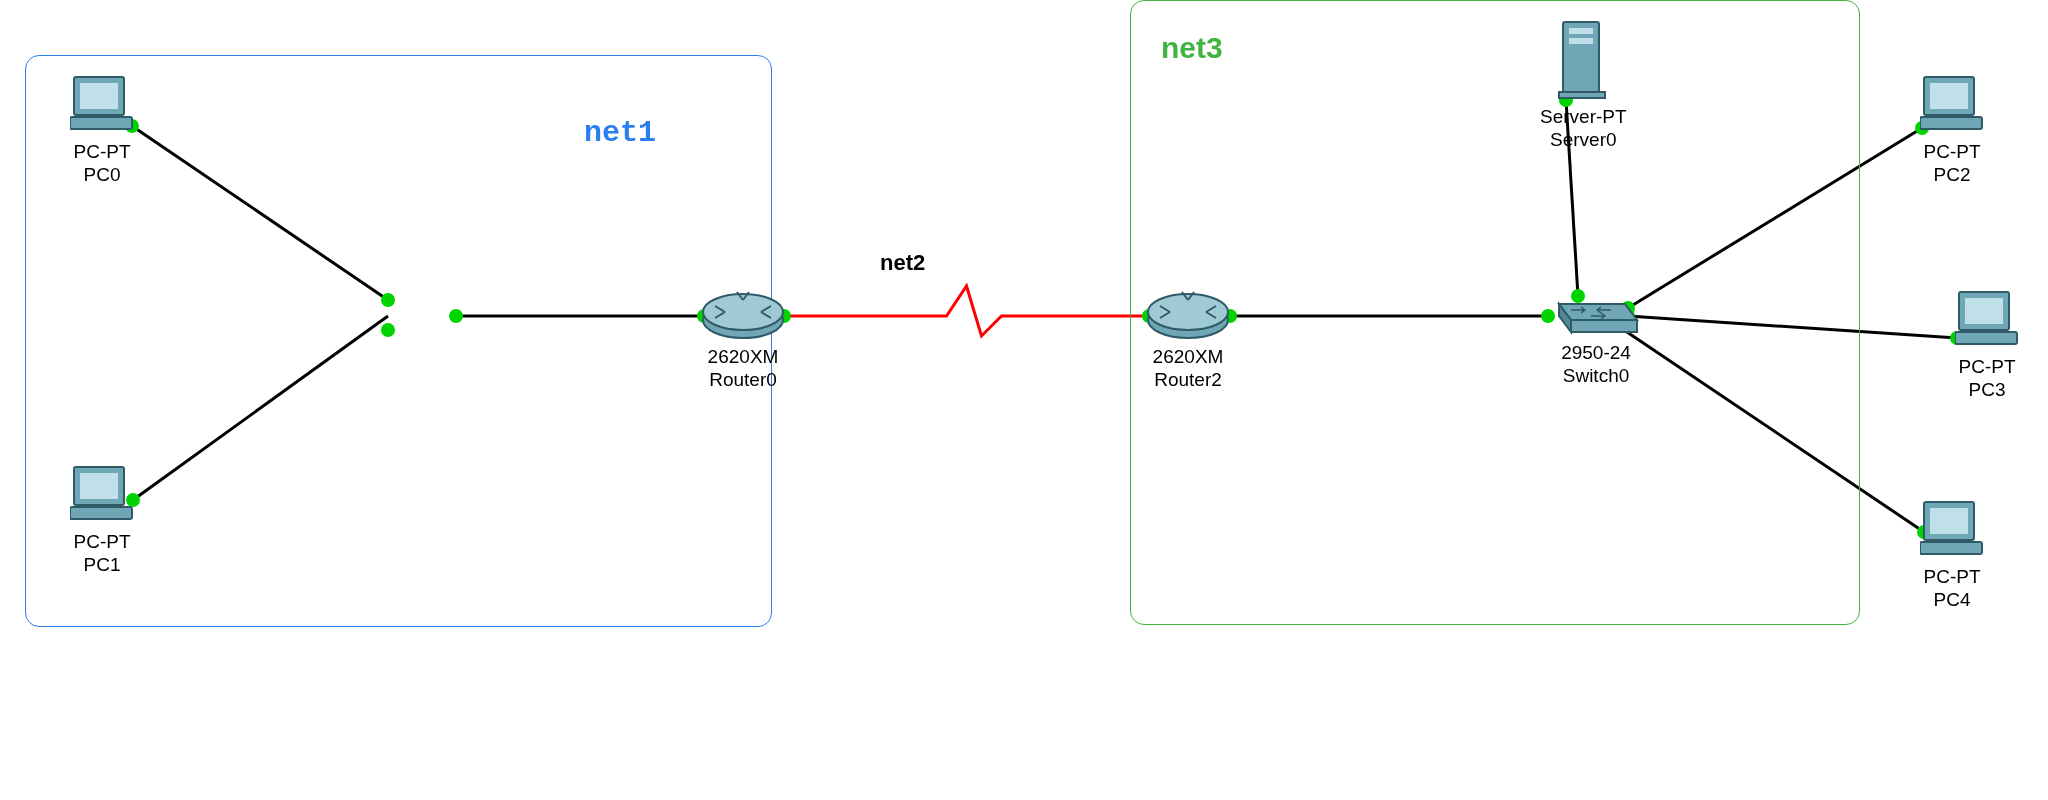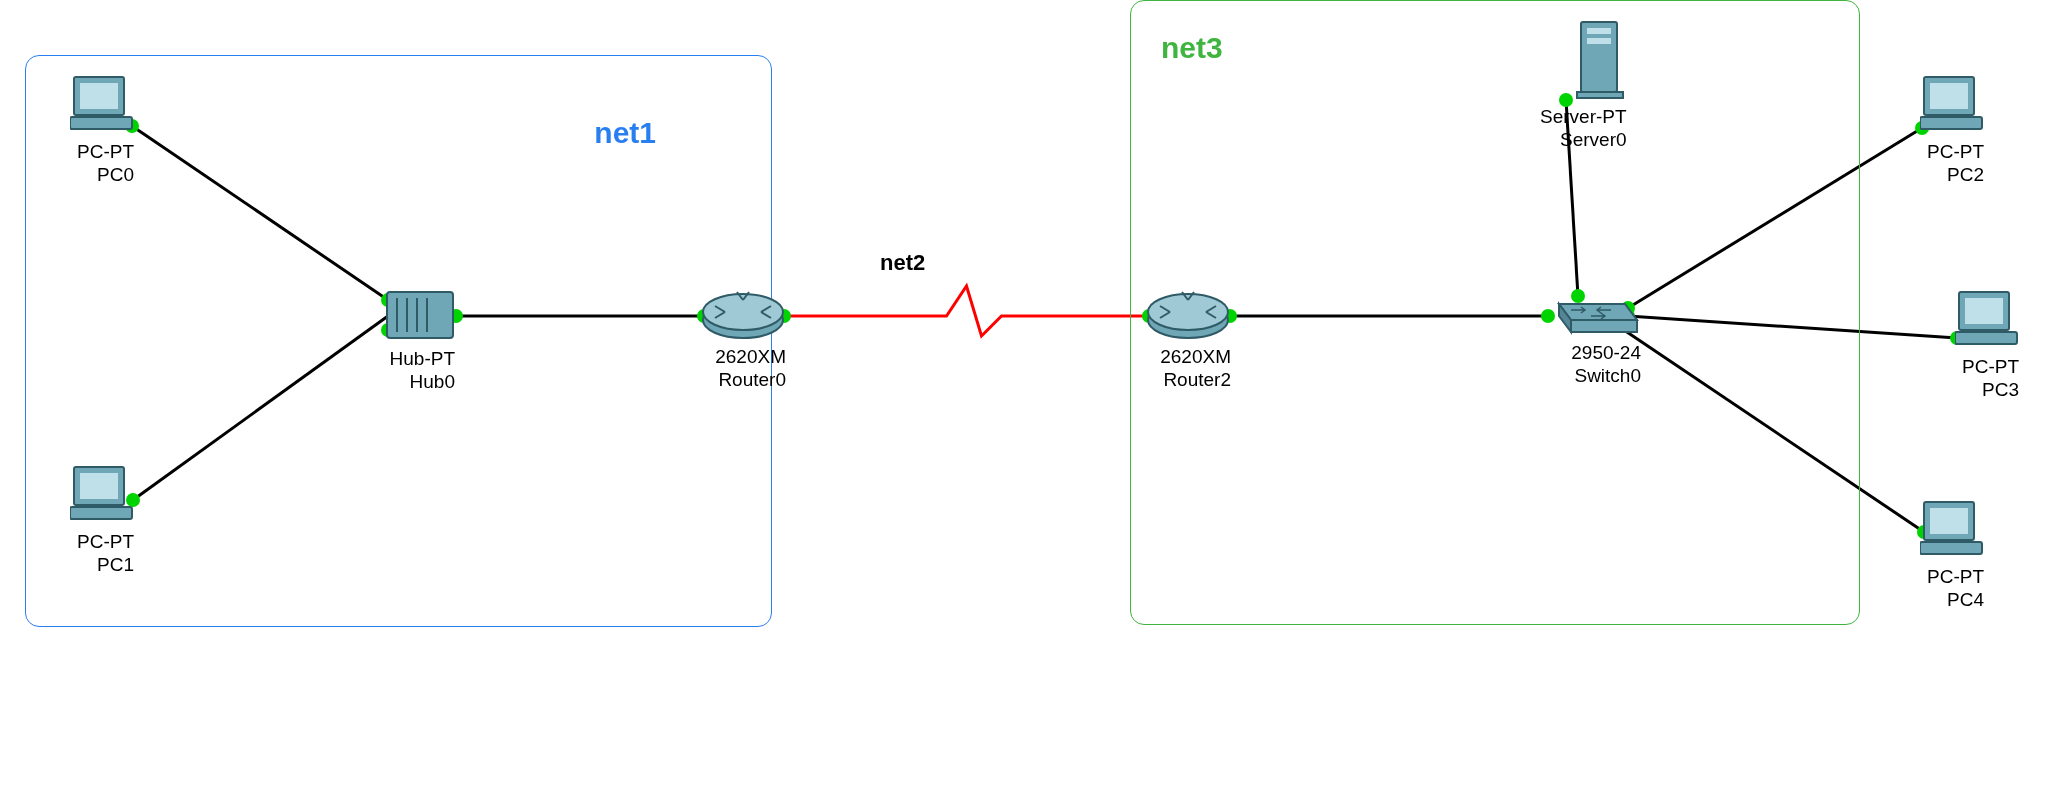--- a/index.html
+++ b/index.html
@@ -1,20 +1,20 @@
 <!DOCTYPE html>
 <html><head>
 <meta charset="utf-8">
 <style>
   html,body{margin:0;padding:0;width:2048px;height:800px;font-family:Arial,Helvetica,sans-serif;background:#fff;color:#000;font-size:19px;}
   .canvas{position:relative;width:2048px;height:800px;}
   svg.links{position:absolute;inset:0;width:2048px;height:800px;pointer-events:none;}
   .region{position:absolute;border-radius:14px;}
   .region .title{position:absolute;font-size:30px;font-weight:bold;}
-  .node{position:absolute;text-align:right;line-height:1.2;}
+  .node{position:absolute;text-align:center;line-height:1.2;}
   .node .lbl{font-size:19px;color:#000;white-space:nowrap;}
   .net2-label{position:absolute;font-size:22px;font-weight:bold;}
   .led{fill:#00d400;}
 </style>
 </head>
 <body>
 <div class="canvas">
 
 <svg class="links">
       <line x1="132" y1="126" x2="388" y2="300" stroke="#000000" stroke-width="3"></line>
@@ -39,21 +39,21 @@
       <circle cx="1628" cy="308" r="7" class="led"></circle>
       <circle cx="1922" cy="128" r="7" class="led"></circle>
       <line x1="1628" y1="316" x2="1957" y2="338" stroke="#000000" stroke-width="3"></line>
       <circle cx="1628" cy="316" r="7" class="led"></circle>
       <circle cx="1957" cy="338" r="7" class="led"></circle>
       <line x1="1618" y1="326" x2="1924" y2="532" stroke="#000000" stroke-width="3"></line>
       <circle cx="1618" cy="326" r="7" class="led"></circle>
       <circle cx="1924" cy="532" r="7" class="led"></circle>
     </svg>
 
-<div class="region" style="left:25px;top:55px;width:745px;height:570px;border:1.5px solid #2a7ff0;">
+<div class="region" style="left:25px;top:55px;width:745px;height:570px;border:1.5px solid #2a7ff0;font-family:Liberation Mono, monospace;">
   <div class="title" style="right:115px;top:60px;color:#2a7ff0;">net1</div>
 </div>
 
 <div class="region" style="left:1130px;top:0px;width:728px;height:623px;border:1.5px solid #3fb43f;">
   <div class="title" style="left:30px;top:30px;color:#3fb43f;">net3</div>
 </div>
 
 <div class="net2-label" style="left:880px;top:250px;">net2</div>
 
 <div class="node" style="left:70px;top:75px;">
@@ -69,31 +69,20 @@
 <div class="node" style="left:70px;top:465px;">
   <svg width="64" height="60" viewBox="0 0 64 60">
     <rect x="4" y="2" width="50" height="38" rx="2" fill="#6fa7b6" stroke="#2f5b67" stroke-width="2"></rect>
     <rect x="10" y="8" width="38" height="26" fill="#bfe0e8"></rect>
     <rect x="0" y="42" width="62" height="12" rx="2" fill="#6fa7b6" stroke="#2f5b67" stroke-width="2"></rect>
   </svg>
   <div class="lbl">PC-PT</div>
   <div class="lbl">PC1</div>
 </div>
 
-<div class="node" style="left:385px;top:290px;">
-  <svg width="70" height="52" viewBox="0 0 70 52">
-    <rect x="2" y="2" width="66" height="46" rx="3" fill="#6fa7b6" stroke="#2f5b67" stroke-width="2"></rect>
-    <line x1="12" y1="8" x2="12" y2="42" stroke="#2f5b67" stroke-width="2"></line>
-    <line x1="22" y1="8" x2="22" y2="42" stroke="#2f5b67" stroke-width="2"></line>
-    <line x1="32" y1="8" x2="32" y2="42" stroke="#2f5b67" stroke-width="2"></line>
-    <line x1="42" y1="8" x2="42" y2="42" stroke="#2f5b67" stroke-width="2"></line>
-  </svg>
-  <div class="lbl">Hub-PT</div>
-  <div class="lbl">Hub0</div>
-</div>
 
 <div class="node" style="left:700px;top:290px;">
   <svg width="86" height="50" viewBox="0 0 86 50">
     <ellipse cx="43" cy="30" rx="40" ry="18" fill="#6fa7b6" stroke="#2f5b67" stroke-width="2"></ellipse>
     <ellipse cx="43" cy="22" rx="40" ry="18" fill="#9fc9d4" stroke="#2f5b67" stroke-width="2"></ellipse>
     <path d="M25 22 L15 16 M25 22 L15 28 M61 22 L71 16 M61 22 L71 28 M43 10 L37 2 M43 10 L49 2" stroke="#2f5b67" stroke-width="2" fill="none"></path>
   </svg>
   <div class="lbl">2620XM</div>
   <div class="lbl">Router0</div>
 </div>

